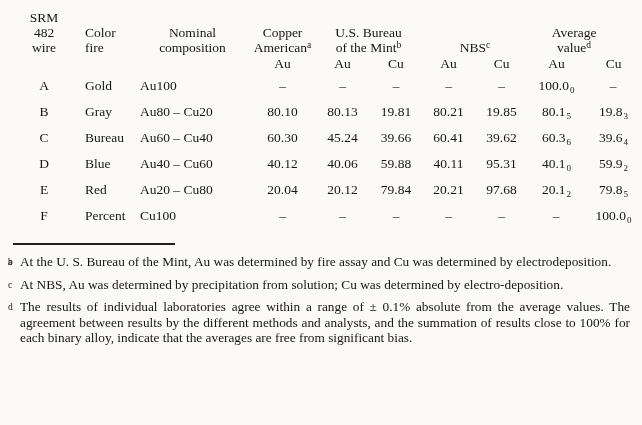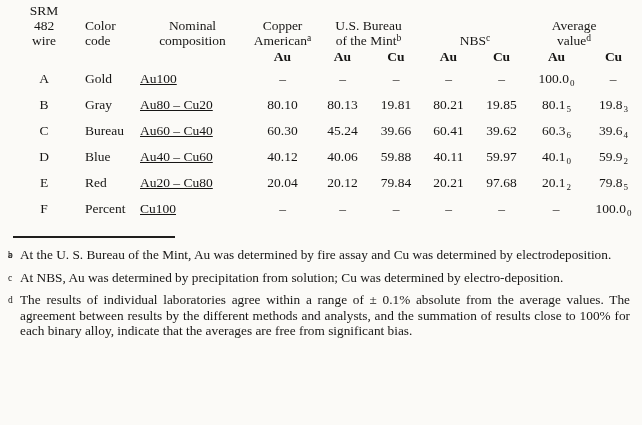--- a/index.html
+++ b/index.html
@@ -11,28 +11,28 @@
     font-size: 13.5px;
     overflow: hidden;
   }
   table.datatable {
     border-collapse: collapse;
     table-layout: fixed;
     width: 622px;
     margin: 0 0 0 20px;
   }
   th, td { padding: 0; font-weight: normal; text-align: center; }
-  tr.h1 th { vertical-align: bottom; height: 37px; line-height: 15px; padding-top: 3px; }
-  tr.h2 th { height: 18px; vertical-align: middle; font-weight: bold; }
+  tr.h1 th { vertical-align: bottom; height: 37px; line-height: 15px; padding-top: 10px; }
+  tr.h2 th { height: 18px; vertical-align: middle; }
   tr.h3 td { height: 22px; vertical-align: middle; }
   tbody.data td { height: 26px; vertical-align: middle; }
   .left { text-align: left; }
   .c1 { padding-right: 7px; }
   .c2pad { padding-left: 10px; }
-  .c3pad { padding-left: 5px; text-decoration: underline; }
+  .c3pad { padding-left: 5px; }
   .avgpad { padding-right: 22px; }
   sup.h { font-size: 9.5px; line-height: 0; vertical-align: 4px; }
   sub.ss { font-size: 9px; line-height: 0; vertical-align: -2.5px; margin-left: 1px; }
   .sep {
     width: 162px; height: 2px;
     background: #1f1e1d;
     margin: 14px 0 0 13px;
   }
   .footnotes { margin: 9px 12px 0 8px; }
   .footnote {
@@ -62,21 +62,21 @@
       <col style="width:55px">
       <col style="width:52px">
     <col style="width:53px">
       <col style="width:53px">
       <col style="width:57px">
       <col style="width:57px">
   </colgroup>
   <thead>
     <tr class="h1">
       <th class="c1"><span>SRM 482</span><br><span>wire</span></th>
-      <th class="left c2pad"><span>Color</span><br><span>code</span></th>
+      <th class="left c2pad"><span>Color</span><br><span>fire</span></th>
       <th><span>Nominal</span><br><span>composition</span></th>
       <th><span>Copper</span><br><span>American</span><sup class="h">a</sup></th>
       <th colspan="2"><span>U.S. Bureau</span><br><span>of the Mint</span><sup class="h">b</sup></th>
       <th colspan="2"><span>NBS</span><sup class="h">c</sup></th>
       <th colspan="2" class="avgpad"><span>Average</span><br><span>value</span><sup class="h">d</sup></th>
     </tr>
     <tr class="h2">
       <th></th>
         <th></th>
         <th></th>
@@ -127,21 +127,21 @@
       <td><span>39.6</span><sub class="ss">4</sub></td>
     </tr>
     <tr>
       <td class="c1"><span>D</span></td>
       <td class="left c2pad"><span>Blue</span></td>
       <td class="left c3pad"><span>Au40 – Cu60</span></td>
       <td><span>40.12</span></td>
       <td><span>40.06</span></td>
       <td><span>59.88</span></td>
       <td><span>40.11</span></td>
-      <td><span>59.97</span></td>
+      <td><span>95.31</span></td>
       <td><span>40.1</span><sub class="ss">0</sub></td>
       <td><span>59.9</span><sub class="ss">2</sub></td>
     </tr>
     <tr>
       <td class="c1"><span>E</span></td>
       <td class="left c2pad"><span>Red</span></td>
       <td class="left c3pad"><span>Au20 – Cu80</span></td>
       <td><span>20.04</span></td>
       <td><span>20.12</span></td>
       <td><span>79.84</span></td>

